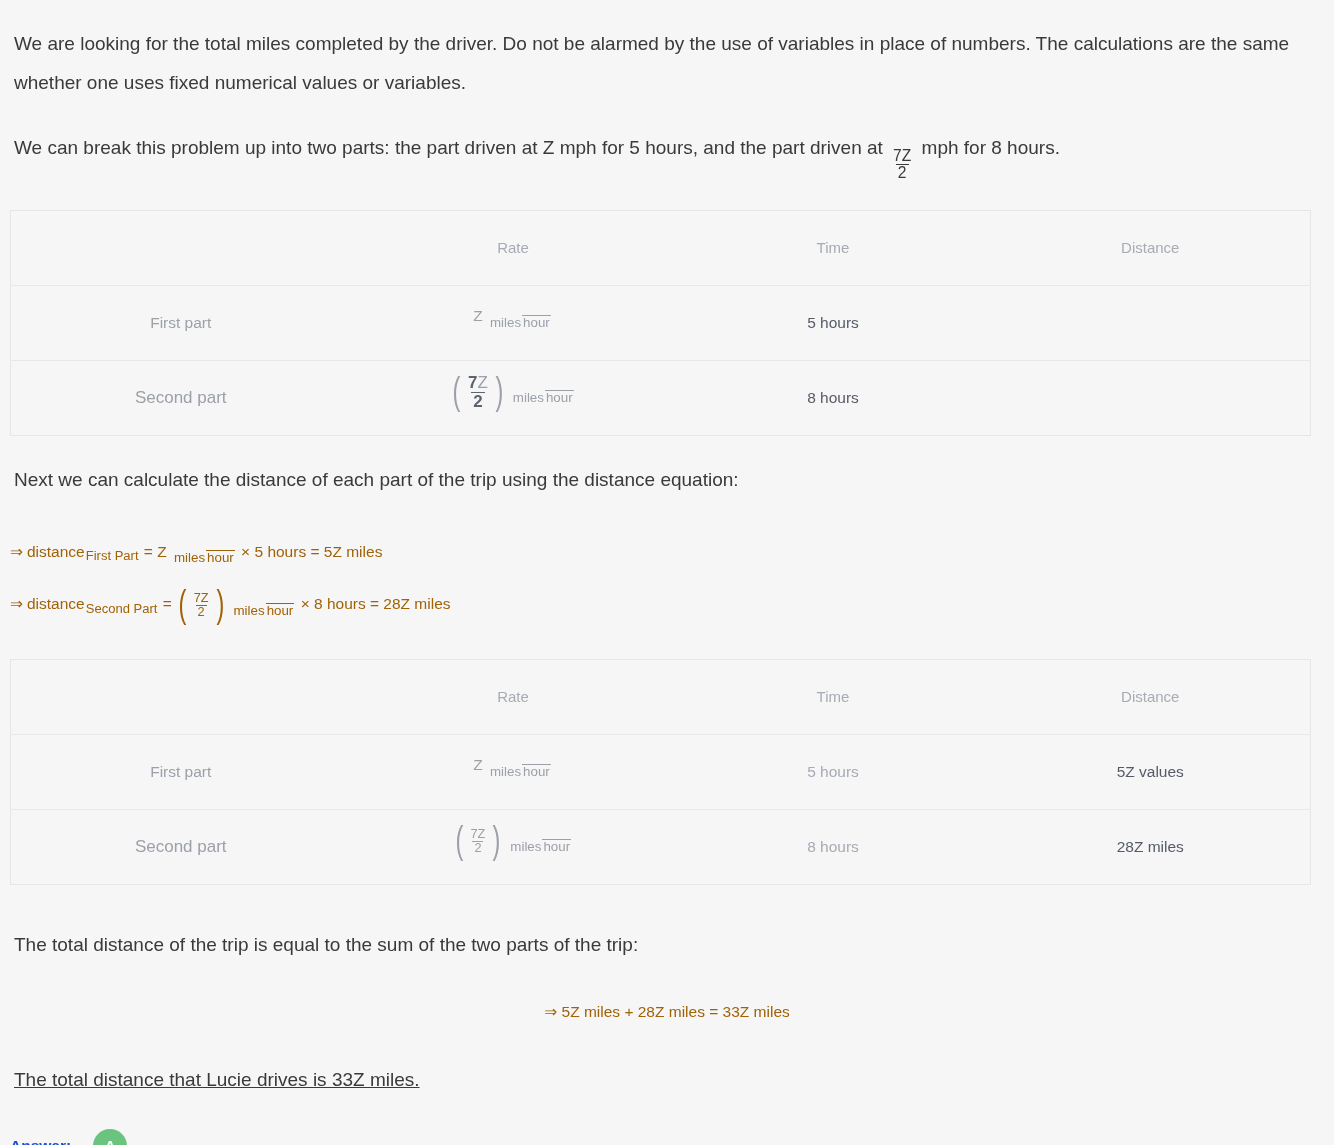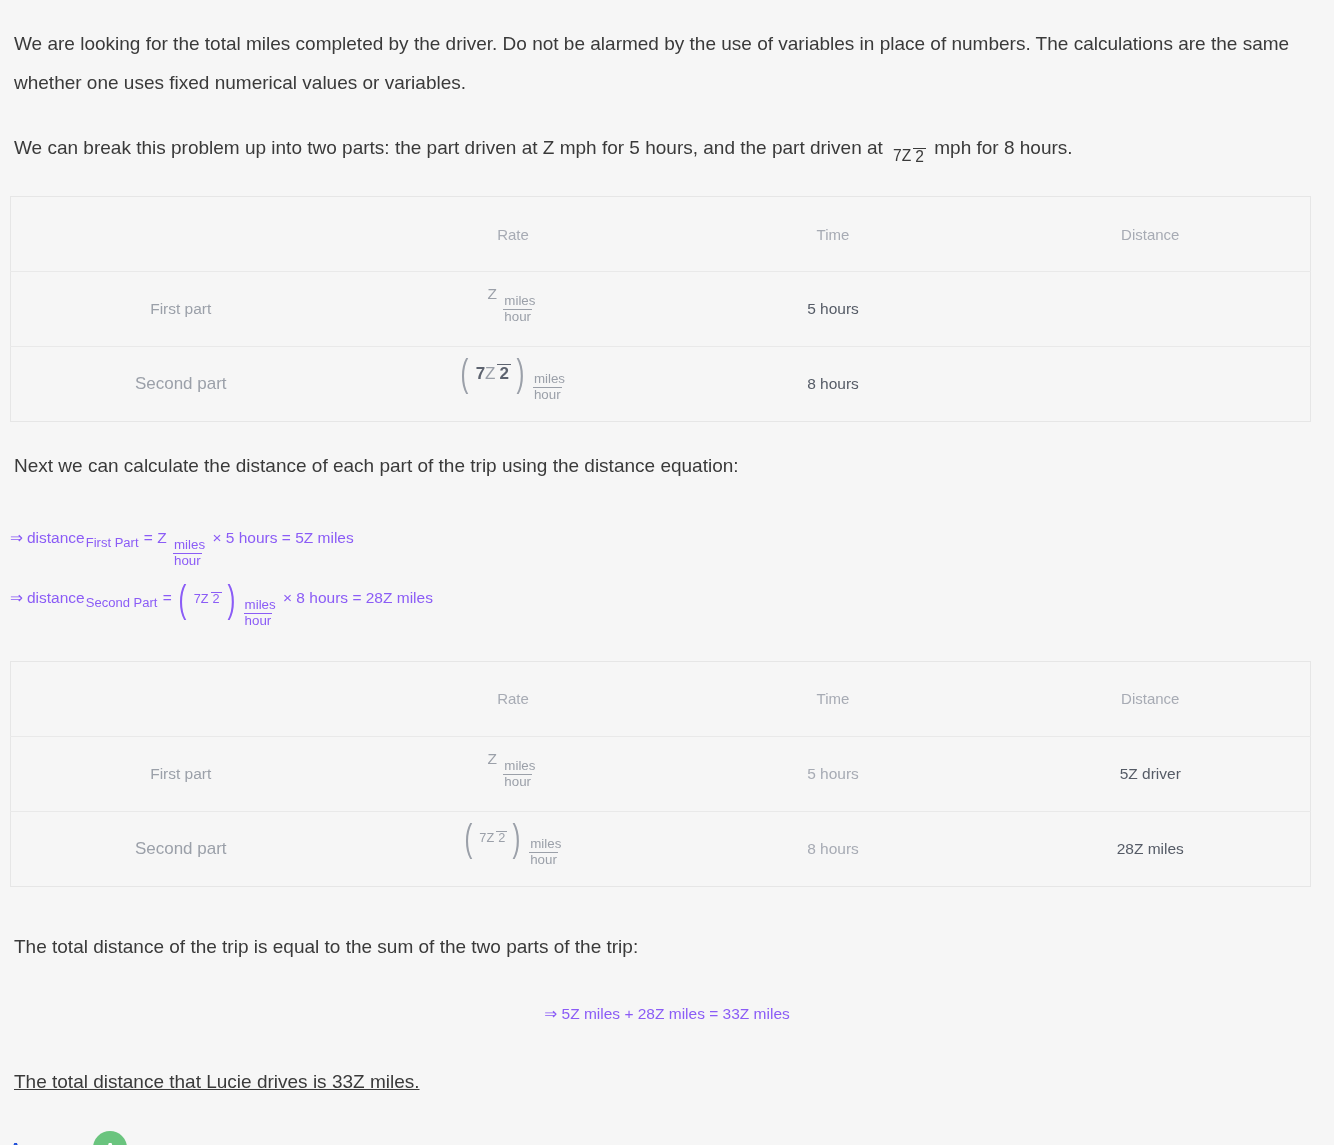--- a/index.html
+++ b/index.html
@@ -36,40 +36,40 @@
     color: #3a3a3a;
     margin: 4px;
     padding-top: 20px;
     max-width: 1300px;
   }
   .para.p2 { padding-top: 22px; }
 
   
   .frac {
     display: inline-flex;
-    flex-direction: row;
+    flex-direction: column;
     align-items: center;
     vertical-align: -0.45em;
     line-height: 1.02;
     font-size: .82em;
     margin: 0 3px;
     text-align: right;
   }
   .frac > .num { padding: 0 2px; }
   .frac > .den { padding: 0 2px; border-top: 1.3px solid currentColor; }
 
   
   .units {
     display: inline-flex;
-    flex-direction: column;
-    align-items: flex-start;
+    flex-direction: row;
+    align-items: flex-end;
     vertical-align: -0.42em;
     line-height: 1.12;
     font-size: .86em;
-    margin: 8px 2px;
+    margin: 16px 2px;
   }
   .units > .num { padding: 0 1px; }
   .units > .den { padding: 0 1px; border-top: 1.2px solid currentColor; }
 
   .paren {
     display: inline-flex;
     align-items: center;
     vertical-align: middle;
   }
   .paren > .pl, .paren > .pr {
@@ -118,21 +118,21 @@
   .cell-strong { font-size: 15.5px; font-weight: bold; color: #555b66; }
   .cell-muted  { font-size: 15.5px; color: #a7abb4; }
 
   .table-wrap { padding-top: 25px; }
   .table-wrap.t2 { padding-top: 24px; }
 
   
   .eqblock { padding-top: 27px; }
   .eqline {
     font-size: 15.5px;
-    color: #8b5cf6;
+    color: #a16207;
     line-height: 44px;
     white-space: nowrap;
   }
   .sub { font-size: .84em; vertical-align: -0.28em; padding: 0 1px; }
   .arrow { padding-right: 4px; }
 
   .closing { padding-top: 36px; }
   .closing2 { padding-top: 22px; text-decoration: underline; }
 
   .answer-row {
@@ -282,21 +282,21 @@
         <tr>
           <td class="rowlabel-1">First part</td>
           <td class="rate-cell">
             <span>Z</span>
             <span class="units">
               <span class="num">miles</span>
               <span class="den">hour</span>
             </span>
           </td>
           <td class="cell-muted">5 hours</td>
-          <td class="cell-strong">5Z driver</td>
+          <td class="cell-strong">5Z values</td>
         </tr>
         <tr>
           <td class="rowlabel-2">Second part</td>
           <td class="rate-cell">
             <span class="paren">
               <span class="pl">(</span>
               <span class="frac">
                 <span class="num">7Z</span>
                 <span class="den">2</span>
               </span>

